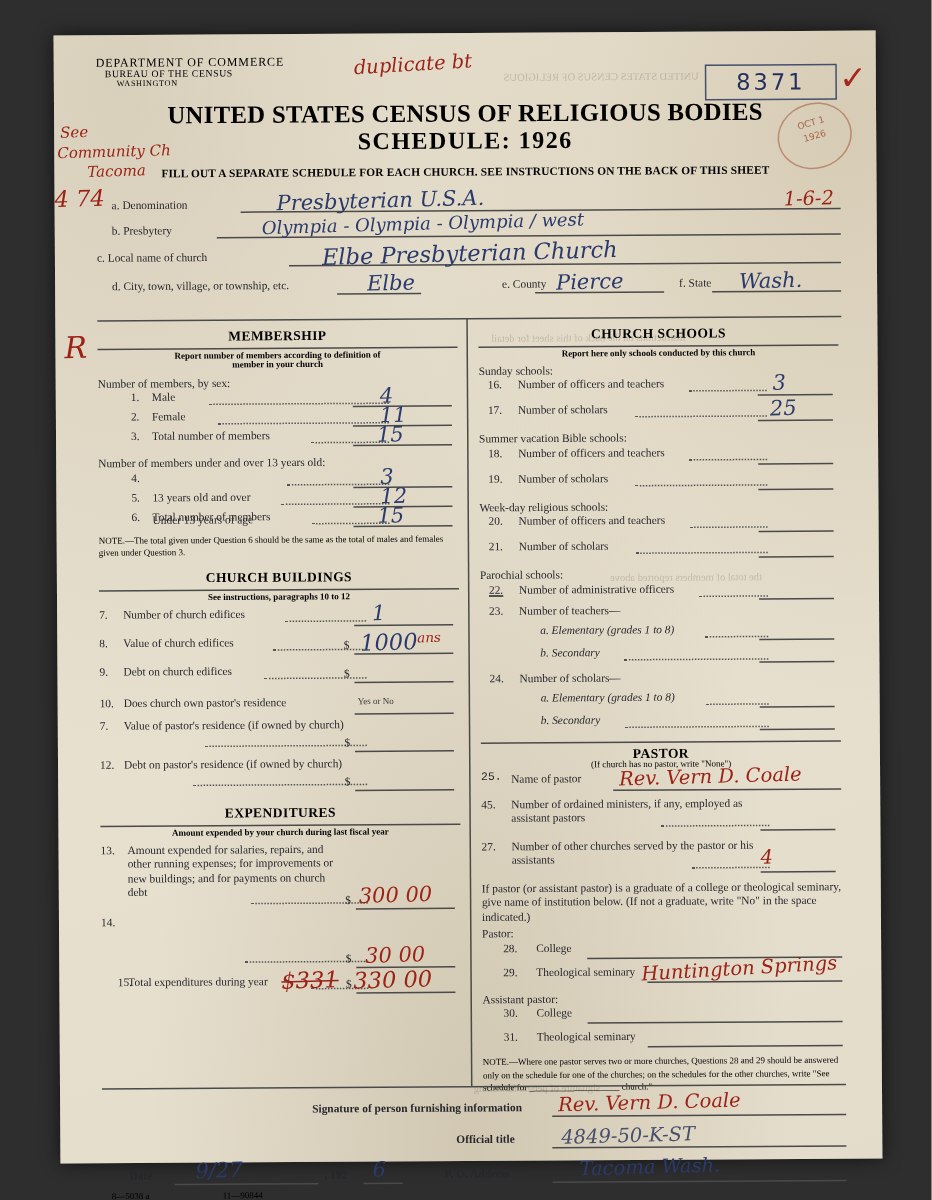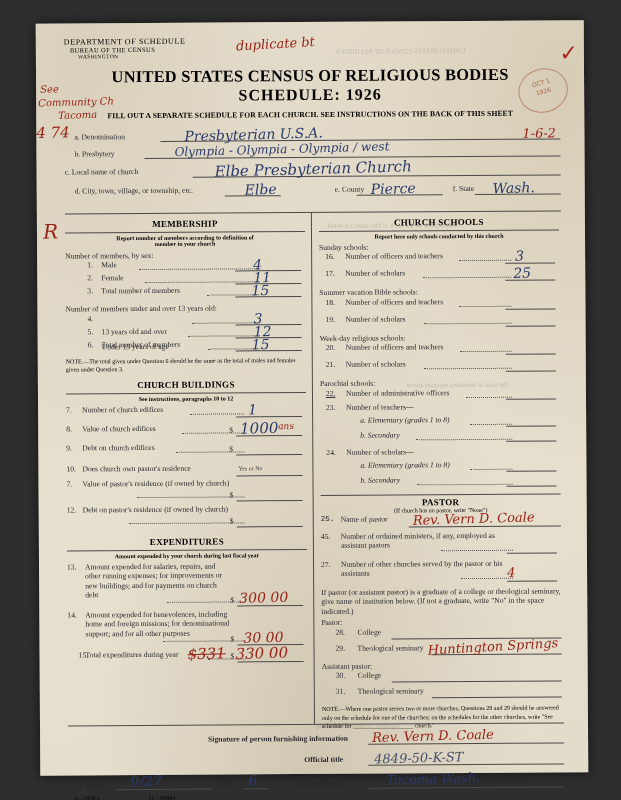--- a/index.html
+++ b/index.html
@@ -64,25 +64,26 @@
 <body>
 
 <div id="sheet">
 
   <div class="bleed" style="left:250px;top:26px;width:180px;">UNITED STATES CENSUS OF RELIGIOUS</div>
   <div class="bleed" style="left:120px;top:200px;width:300px;">instructions on the back of this sheet for detail</div>
   <div class="bleed" style="left:170px;top:360px;width:300px;">the total of members reported above</div>
   <div class="bleed" style="left:60px;top:700px;width:300px;">signature of person furnishing</div>
 
   <div class="pg" style="left:28px;top:14px;">
-    <div style="font-size:8px;letter-spacing:.6px;">DEPARTMENT OF SCHEDULE</div>
+    <div style="font-size:8px;letter-spacing:.6px;">DEPARTMENT OF COMMERCE</div>
     <div style="font-size:6.5px;letter-spacing:.4px;margin-left:6px;">BUREAU OF THE CENSUS</div>
     <div style="font-size:5.5px;letter-spacing:.4px;margin-left:14px;">WASHINGTON</div>
   </div>
 
+  <div class="stampbox">8371</div>
   <div class="checkmark" style="right:6px;top:20px;">✓</div>
   <div class="ovalstamp">
     <span>OCT 1</span><br>
     <span>1926</span>
   </div>
 
   <div class="hw hwr" style="position:absolute;left:200px;top:14px;font-size:13px;transform:rotate(-3deg);">duplicate bt</div>
 
   <div class="pg ct" style="left:0;top:44px;width:548px;font-size:16.5px;font-weight:bold;letter-spacing:.2px;">UNITED STATES CENSUS OF RELIGIOUS BODIES</div>
   <div class="pg ct" style="left:0;top:64px;width:548px;font-size:16px;font-weight:bold;letter-spacing:1px;">SCHEDULE: 1926</div>
@@ -250,21 +251,20 @@
       <span class="lbl" style="position:absolute;left:0;">13.</span>
       <span class="lbl" style="position:absolute;left:18px;width:146px;line-height:9.6px;">Amount expended for salaries, repairs, and other running expenses; for improvements or new buildings; and for payments on church debt</span>
       <span style="position:absolute;left:100px;right:62px;top:40px;border-bottom:1px dotted #555;"></span>
       <span class="lbl" style="position:absolute;left:163px;top:34px;">$</span>
       <span style="position:absolute;left:170px;right:4px;top:44px;border-bottom:1px solid #4a4a4a;"></span>
       <span class="hw hwr" style="position:absolute;left:172px;top:28px;font-size:14px;">300 00</span>
     </div>
 
     <div style="position:relative;height:40px;">
       <span class="lbl" style="position:absolute;left:0;">14.</span>
-      <span class="lbl" style="position:absolute;left:18px;width:146px;line-height:9.6px;">Amount expended for benevolences, including home and foreign missions; for denominational support; and for all other purposes</span>
       <span style="position:absolute;left:96px;right:62px;top:31px;border-bottom:1px dotted #555;"></span>
       <span class="lbl" style="position:absolute;left:163px;top:25px;">$</span>
       <span style="position:absolute;left:170px;right:4px;top:35px;border-bottom:1px solid #4a4a4a;"></span>
       <span class="hw hwr" style="position:absolute;left:176px;top:20px;font-size:14px;">30 00</span>
     </div>
 
     <div style="position:relative;height:20px;">
       <span class="lbl" style="position:absolute;left:11px;">15.</span>
       <span class="lbl" style="position:absolute;left:18px;">Total expenditures during year</span>
       <span style="position:absolute;left:140px;right:62px;top:9px;border-bottom:1px dotted #555;"></span>

